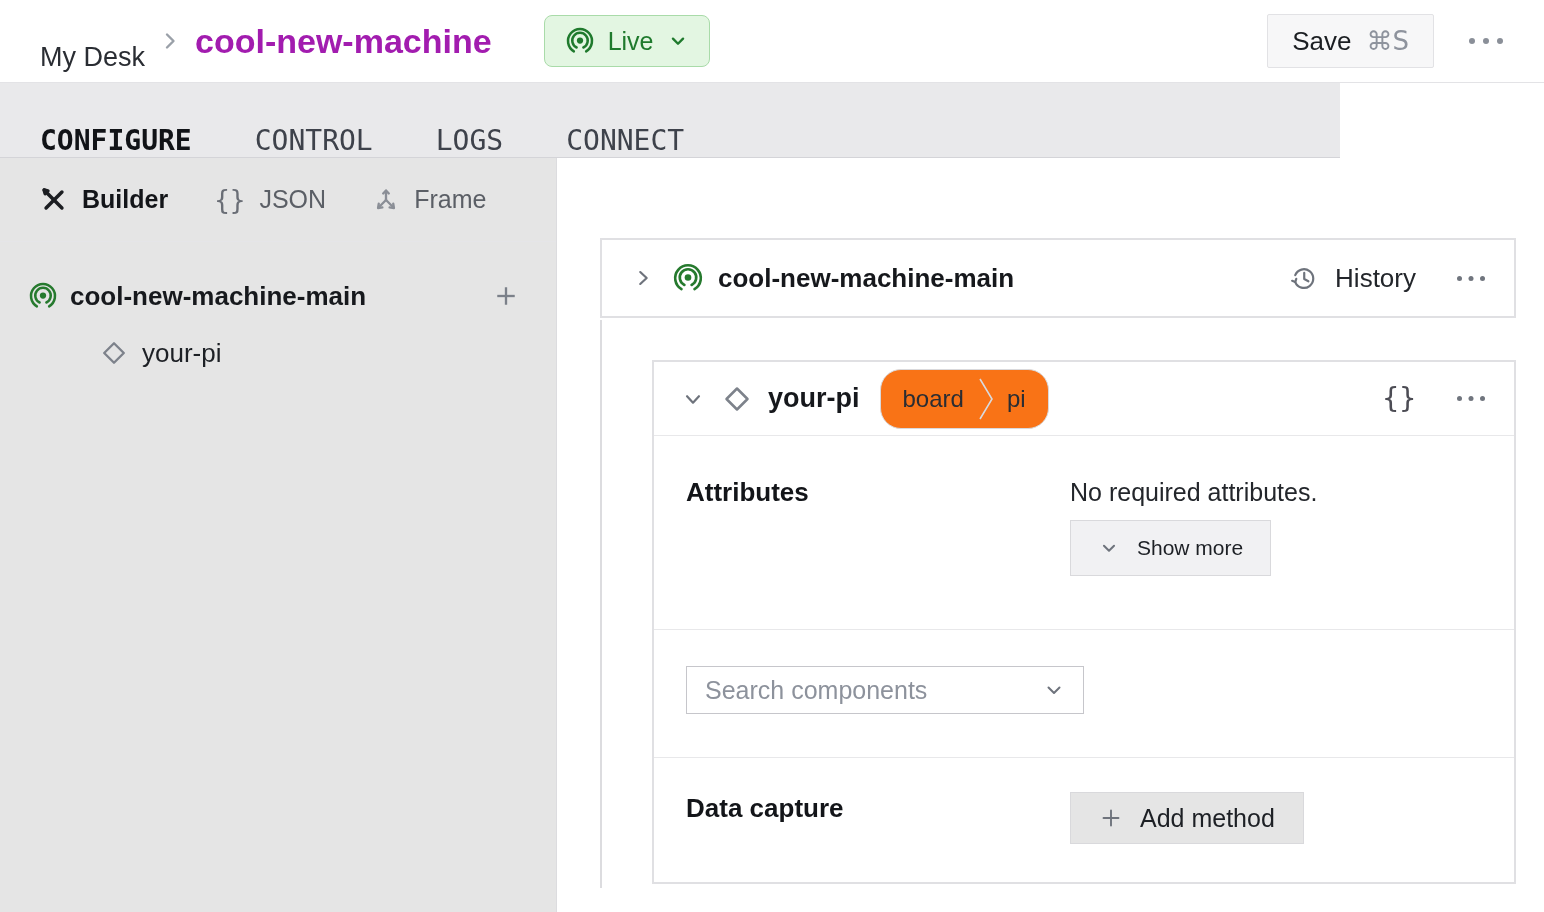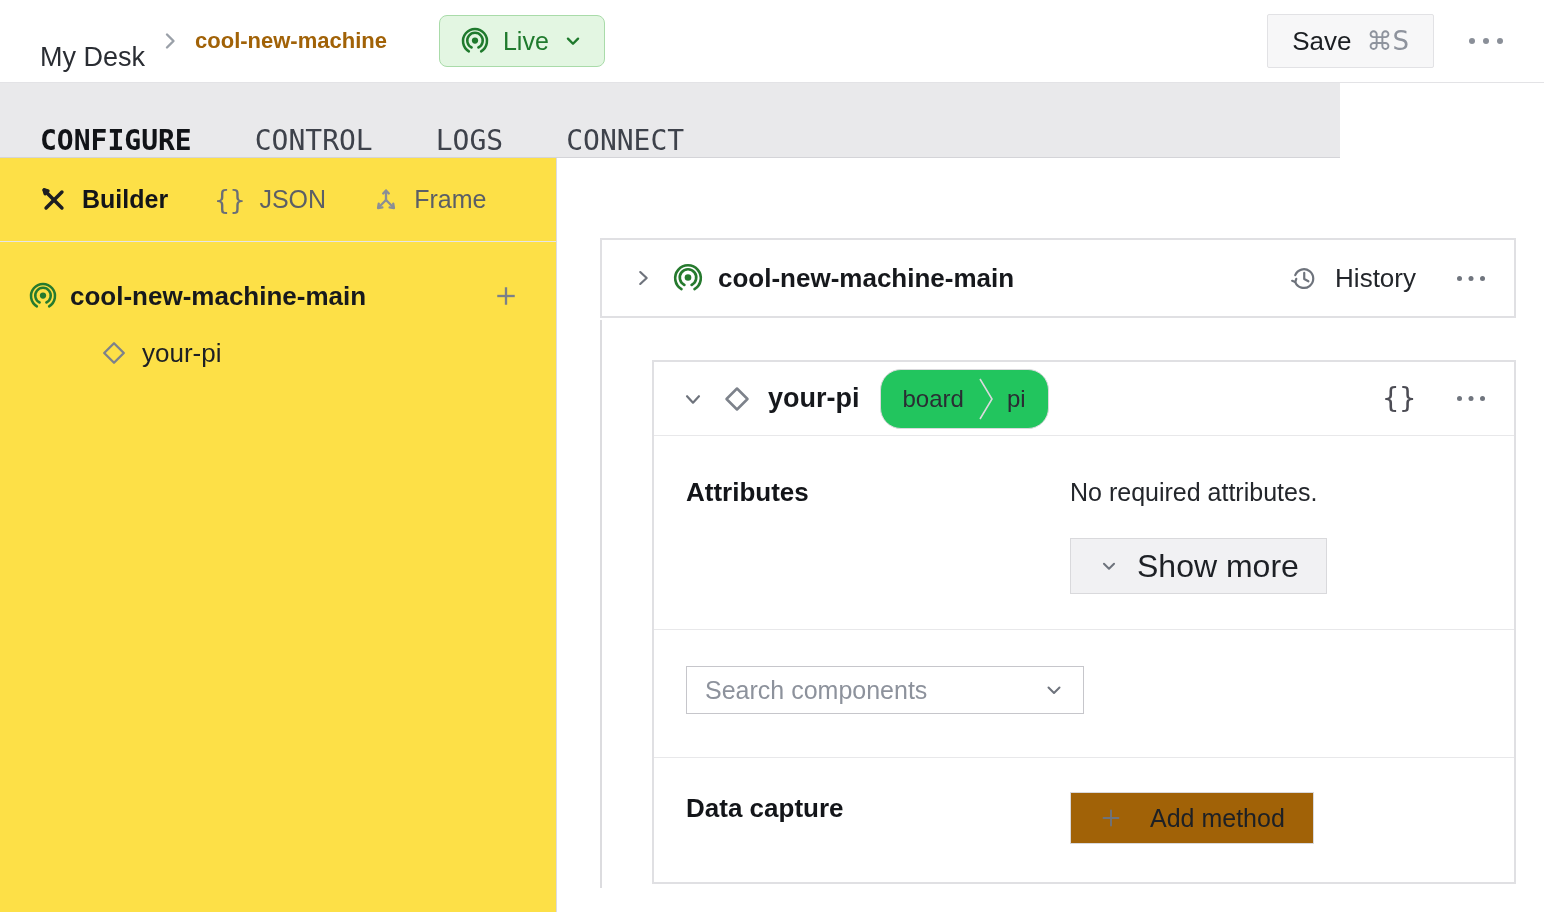--- a/index.html
+++ b/index.html
@@ -12,21 +12,21 @@
 
   
   .topbar {
     position:absolute; top:0; left:0; width:1544px; height:83px;
     background:#fff; border-bottom:1px solid #e3e3e6;
     display:flex; align-items:center; padding:0 38px 0 40px;
   }
   .breadcrumb { display:flex; align-items:center; }
   .crumb-parent { font-size:27px; color:#2a2d33; cursor:pointer;margin-top:32px; }
   .crumb-sep { margin:0 16px; }
-  .crumb-current { font-size:22px; font-weight:bold; color:#a16207; }
+  .crumb-current { font-size:34px; font-weight:bold; color:#a21caf; }
   .live-badge {
     margin-left:52px; display:flex; align-items:center; gap:13px;
     height:52px; padding:0 20px; border-radius:8px;
     background:#e3f6e2; border:1px solid #a9dba9;
     color:#1f7a2d; font-size:25px; cursor:pointer;
   }
   .save-btn {
     margin-left:auto; display:flex; align-items:center; gap:15px;
     height:54px; padding:16px 24px; background:#f7f7f8;
     border:1px solid #e2e2e5; border-radius:2px;
@@ -42,21 +42,21 @@
     display:flex; align-items:flex-end; padding:0 40px; gap:63px;
     font-family:"DejaVu Sans Mono","Liberation Mono",monospace;
     font-size:28px; color:#3e424b;
   }
   .tab { cursor:pointer; white-space:nowrap; }
   .tab.active { font-weight:bold; color:#111317; }
 
   
   .sidebar {
     position:absolute; top:158px; left:0; width:557px; height:754px;
-    background:#fde047; border-right:1px solid #dcdcdf;
+    background:#e5e5e5; border-right:1px solid #dcdcdf;
   }
   .sidebar-modes {
     height:84px; border-bottom:1px solid #e5e5e8;
     display:flex; align-items:center; padding:0 40px; gap:46px;
   }
   .mode { display:flex; align-items:center; gap:14px; font-size:25px; color:#5b5f66; cursor:pointer; }
   .mode.active { color:#131519; font-weight:bold; }
   .mode-braces { font-family:"DejaVu Sans Mono",monospace; font-size:26px; color:#6a6e76; }
 
   .tree { padding:28px 36px 0 28px; }
@@ -81,52 +81,52 @@
 
   .comp-card {
     position:absolute; left:652px; top:360px; width:864px; height:524px;
     background:#fff; border:2px solid #e0e0e3;
   }
   .comp-header { height:74px; border-bottom:1px solid #e8e8ea; display:flex; align-items:center; padding:0 28px; }
   .comp-diamond { margin-left:18px; }
   .comp-title { margin-left:16px; font-size:27px; font-weight:bold; color:#16181c; }
   .pill {
     margin-left:20px; display:flex; align-items:center; height:60px;
-    background:#22c55e; border:1px solid #d9d9dc; border-radius:21px;
+    background:#f97316; border:1px solid #d9d9dc; border-radius:21px;
     font-size:24px; color:#2a2d33; overflow:hidden;
   }
   .pill-seg-a { padding:0 14px 0 22px; }
   .pill-seg-b { padding:0 22px 0 12px; }
   .braces-btn { margin-left:auto; font-family:"DejaVu Sans Mono",monospace; font-size:28px; color:#4c4c54; cursor:pointer; }
 
   .comp-row { display:flex; border-bottom:1px solid #e8e8ea; padding-left:32px; padding-right:28px; }
   .row-attributes { height:194px; padding-top:40px; }
   .row-depends { height:128px; padding-top:36px; }
   .row-capture { height:126px; padding-top:34px; border-bottom:none; }
   .row-label { width:384px; flex:none; font-size:26px; font-weight:600; color:#131519; line-height:32px; }
   .row-content { flex:1; }
 
   .attr-empty { font-size:25px; color:#23262b; line-height:32px; }
   .show-more-btn {
-    margin-top:30px; display:inline-flex; align-items:center; gap:17px;
+    margin-top:12px; display:inline-flex; align-items:center; gap:17px;
     height:56px; padding:0 27px; background:#f1f1f3; border:1px solid #d9d9dc;
-    font-size:32px; color:#1d2025; cursor:pointer;
+    font-size:21px; color:#1d2025; cursor:pointer;
   }
   .search-combo {
     width:398px; height:48px; border:1px solid #c6c6cb; background:#fff;
     display:flex; align-items:center; padding:0 17px 0 18px;
   }
   .search-input {
     flex:1; border:none; outline:none; background:transparent;
     font-family:inherit; font-size:25px; color:#3c4046; min-width:0;
   }
   .search-input::placeholder { color:#8d929c; opacity:1; }
   .add-method-btn {
-    display:inline-flex; align-items:center; gap:27px;
-    height:52px; padding:0 28px; background:#a16207; border:1px solid #d9d9dc;
+    display:inline-flex; align-items:center; gap:17px;
+    height:52px; padding:0 28px; background:#e5e5e5; border:1px solid #d9d9dc;
     font-size:25px; color:#1d2025; cursor:pointer;
   }
 </style>
 </head>
 <body>
 
 <header class="topbar">
   <nav class="breadcrumb">
     <span class="crumb-parent">My Desk</span>
     <span class="crumb-sep">

